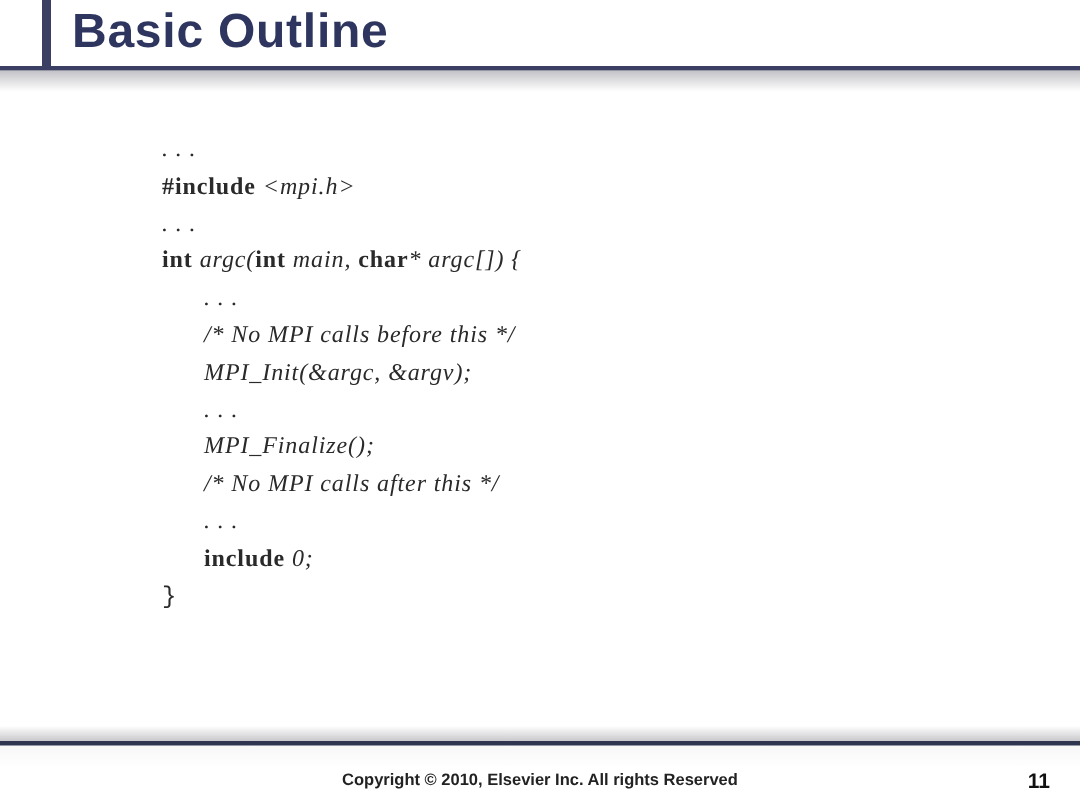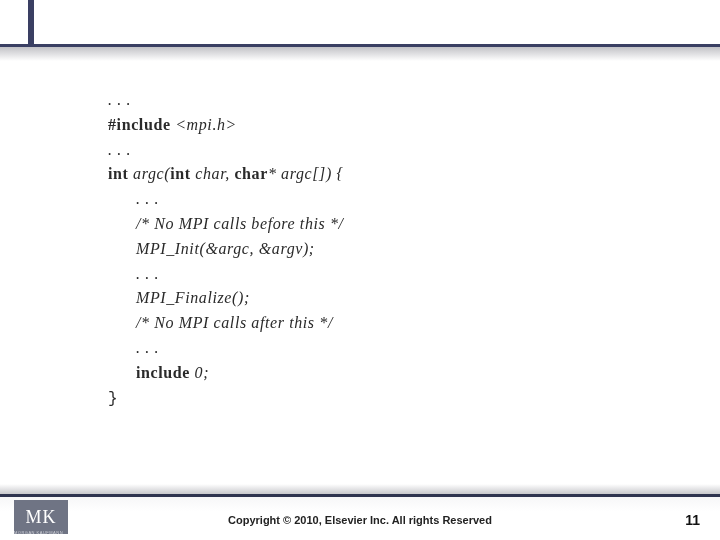--- a/index.html
+++ b/index.html
@@ -133,40 +133,35 @@
 </style>
 </head>
 <body>
 
 <div class="slide">
 
   <div class="header-area">
     <div class="vert-accent"></div>
     <div class="hrule"></div>
     <div class="fade-band"></div>
+    <div class="title">Basic Outline</div>
   </div>
 
   <div class="code"><span>. . .</span>
 <span><span class="kw">#include</span><span> &lt;mpi.h&gt;</span></span>
 <span>. . .</span>
-<span><span class="kw">int</span><span> argc(</span><span class="kw">int</span><span> char, </span><span class="kw">char</span><span>* argc[]) {</span></span>
+<span><span class="kw">int</span><span> argc(</span><span class="kw">int</span><span> main, </span><span class="kw">char</span><span>* argc[]) {</span></span>
 <span class="indent1">. . .</span>
 <span class="indent1">/* No MPI calls before this */</span>
 <span class="indent1">MPI_Init(&amp;argc, &amp;argv);</span>
 <span class="indent1">. . .</span>
 <span class="indent1">MPI_Finalize();</span>
 <span class="indent1">/* No MPI calls after this */</span>
 <span class="indent1">. . .</span>
 <span><span class="indent1"><span class="kw">include</span><span> 0;</span></span></span>
 <span class="mono">}</span></div>
 
   <div class="footer-bar">
-    <div class="logo">
-      <div class="box">
-        <span class="mk">MK</span>
-      </div>
-      <span class="sub">MORGAN KAUFMANN</span>
-    </div>
     <div class="copyright">Copyright © 2010, Elsevier Inc. All rights Reserved</div>
     <div class="pagenum">11</div>
   </div>
 
 </div>
 
 </body></html>

